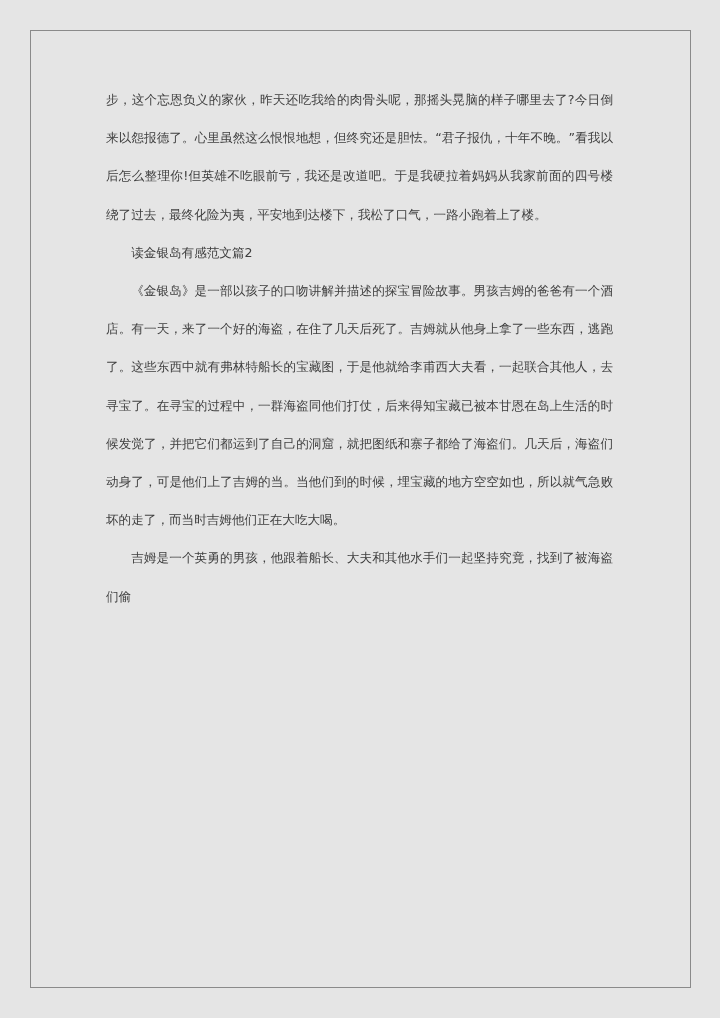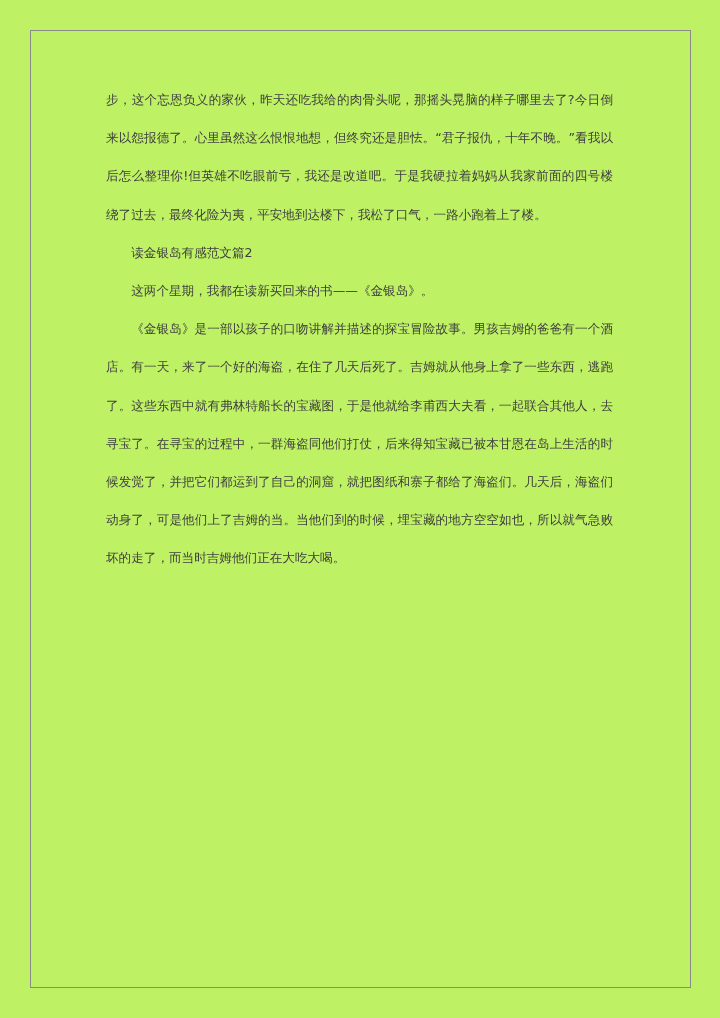--- a/index.html
+++ b/index.html
@@ -7,21 +7,21 @@
     padding: 0;
     width: 720px;
     height: 1018px;
     background: #ffffff;
     overflow: hidden;
   }
   .page {
     position: relative;
     width: 720px;
     height: 1018px;
-    background: #bef264;
+    background: #e5e5e5;
   }
   .page-frame {
     position: absolute;
     left: 30px;
     top: 30px;
     width: 659px;
     height: 956px;
     border: 1px solid #8a8a8a;
     background: transparent;
   }
@@ -46,16 +46,16 @@
   }
 </style>
 </head>
 <body>
 
 <div class="page">
   <div class="page-frame" style="border-color: rgb(138, 138, 138);"></div>
   <div class="document-body" style="color: rgb(62, 62, 62);">
       <p class="para">步，这个忘恩负义的家伙，昨天还吃我给的肉骨头呢，那摇头晃脑的样子哪里去了?今日倒来以怨报德了。心里虽然这么恨恨地想，但终究还是胆怯。“君子报仇，十年不晚。”看我以后怎么整理你!但英雄不吃眼前亏，我还是改道吧。于是我硬拉着妈妈从我家前面的四号楼绕了过去，最终化险为夷，平安地到达楼下，我松了口气，一路小跑着上了楼。</p>
       <p class="para indent">读金银岛有感范文篇2</p>
-      <p class="para indent">这两个星期，我都在读新买回来的书——《金银岛》。</p>
       <p class="para indent">《金银岛》是一部以孩子的口吻讲解并描述的探宝冒险故事。男孩吉姆的爸爸有一个酒店。有一天，来了一个好的海盗，在住了几天后死了。吉姆就从他身上拿了一些东西，逃跑了。这些东西中就有弗林特船长的宝藏图，于是他就给李甫西大夫看，一起联合其他人，去寻宝了。在寻宝的过程中，一群海盗同他们打仗，后来得知宝藏已被本甘恩在岛上生活的时候发觉了，并把它们都运到了自己的洞窟，就把图纸和寨子都给了海盗们。几天后，海盗们动身了，可是他们上了吉姆的当。当他们到的时候，埋宝藏的地方空空如也，所以就气急败坏的走了，而当时吉姆他们正在大吃大喝。</p>
+      <p class="para indent">吉姆是一个英勇的男孩，他跟着船长、大夫和其他水手们一起坚持究竟，找到了被海盗们偷</p>
     </div>
 </div>
 
 </body></html>

